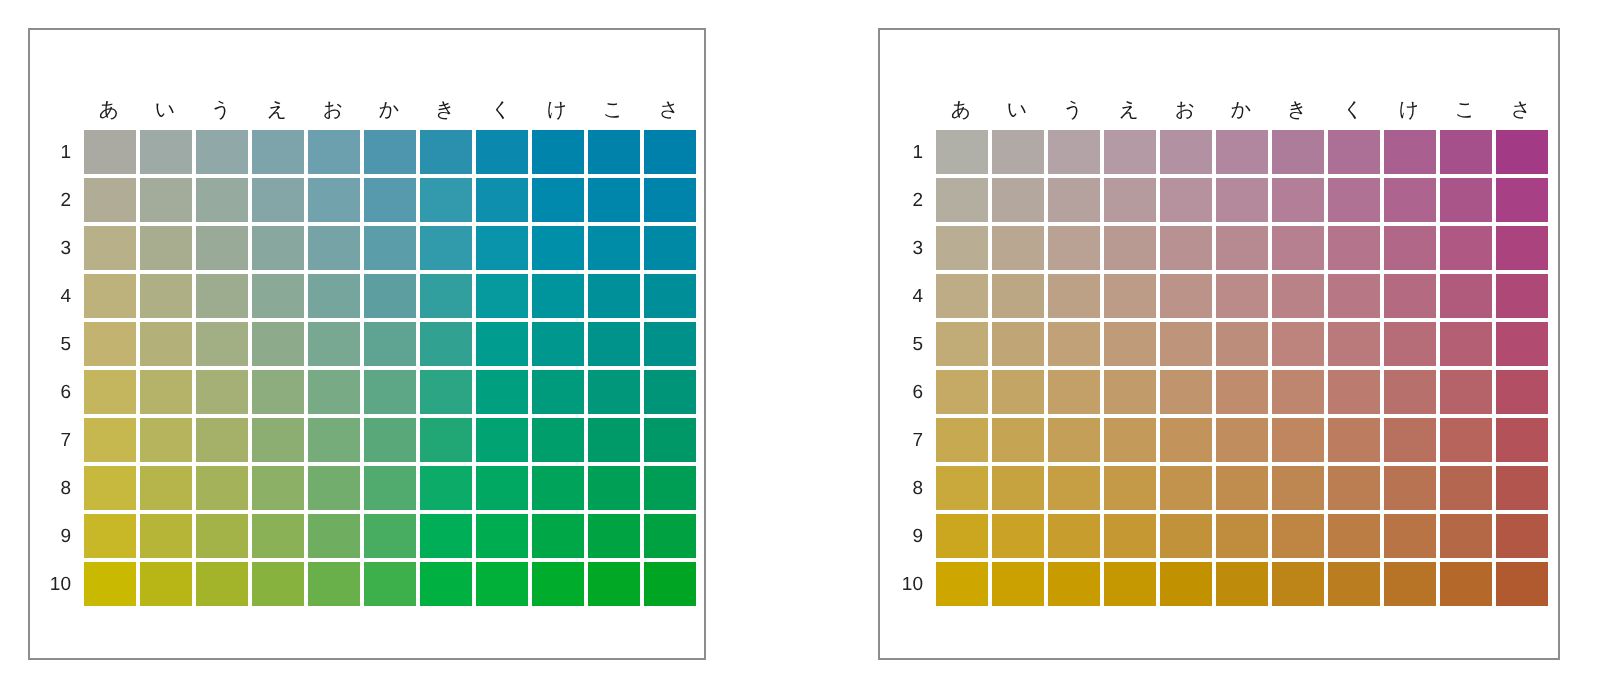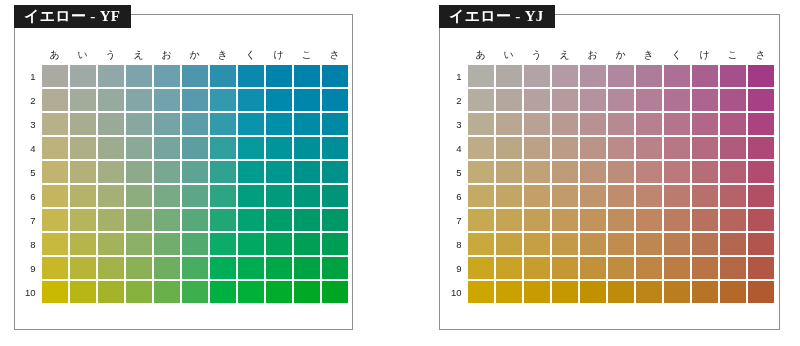--- a/index.html
+++ b/index.html
@@ -481,23 +481,20 @@
                 <span class="chip" style="background: rgb(0, 168, 37);"></span>
               </td>
               <td class="cell">
                 <span class="chip" style="background: rgb(0, 166, 35);"></span>
               </td>
             </tr>
           </tbody>
       </table>
     </div>
   </div>
-  <div class="panel-title title-a">
-    <span>イエロー - YF</span>
-  </div>
 
   <div class="panel panel-b">
     <div class="grid-wrap">
       <table class="swatch-grid">
         <thead>
           <tr>
             <th class="corner"></th>
           <th class="colhead">あ</th>
               <th class="colhead">い</th>
               <th class="colhead">う</th>
@@ -869,17 +866,14 @@
                 <span class="chip" style="background: rgb(180, 105, 43);"></span>
               </td>
               <td class="cell">
                 <span class="chip" style="background: rgb(177, 90, 47);"></span>
               </td>
             </tr>
           </tbody>
       </table>
     </div>
   </div>
-  <div class="panel-title title-b">
-    <span>イエロー - YJ</span>
-  </div>
 
 </div>
 
 </body></html>

